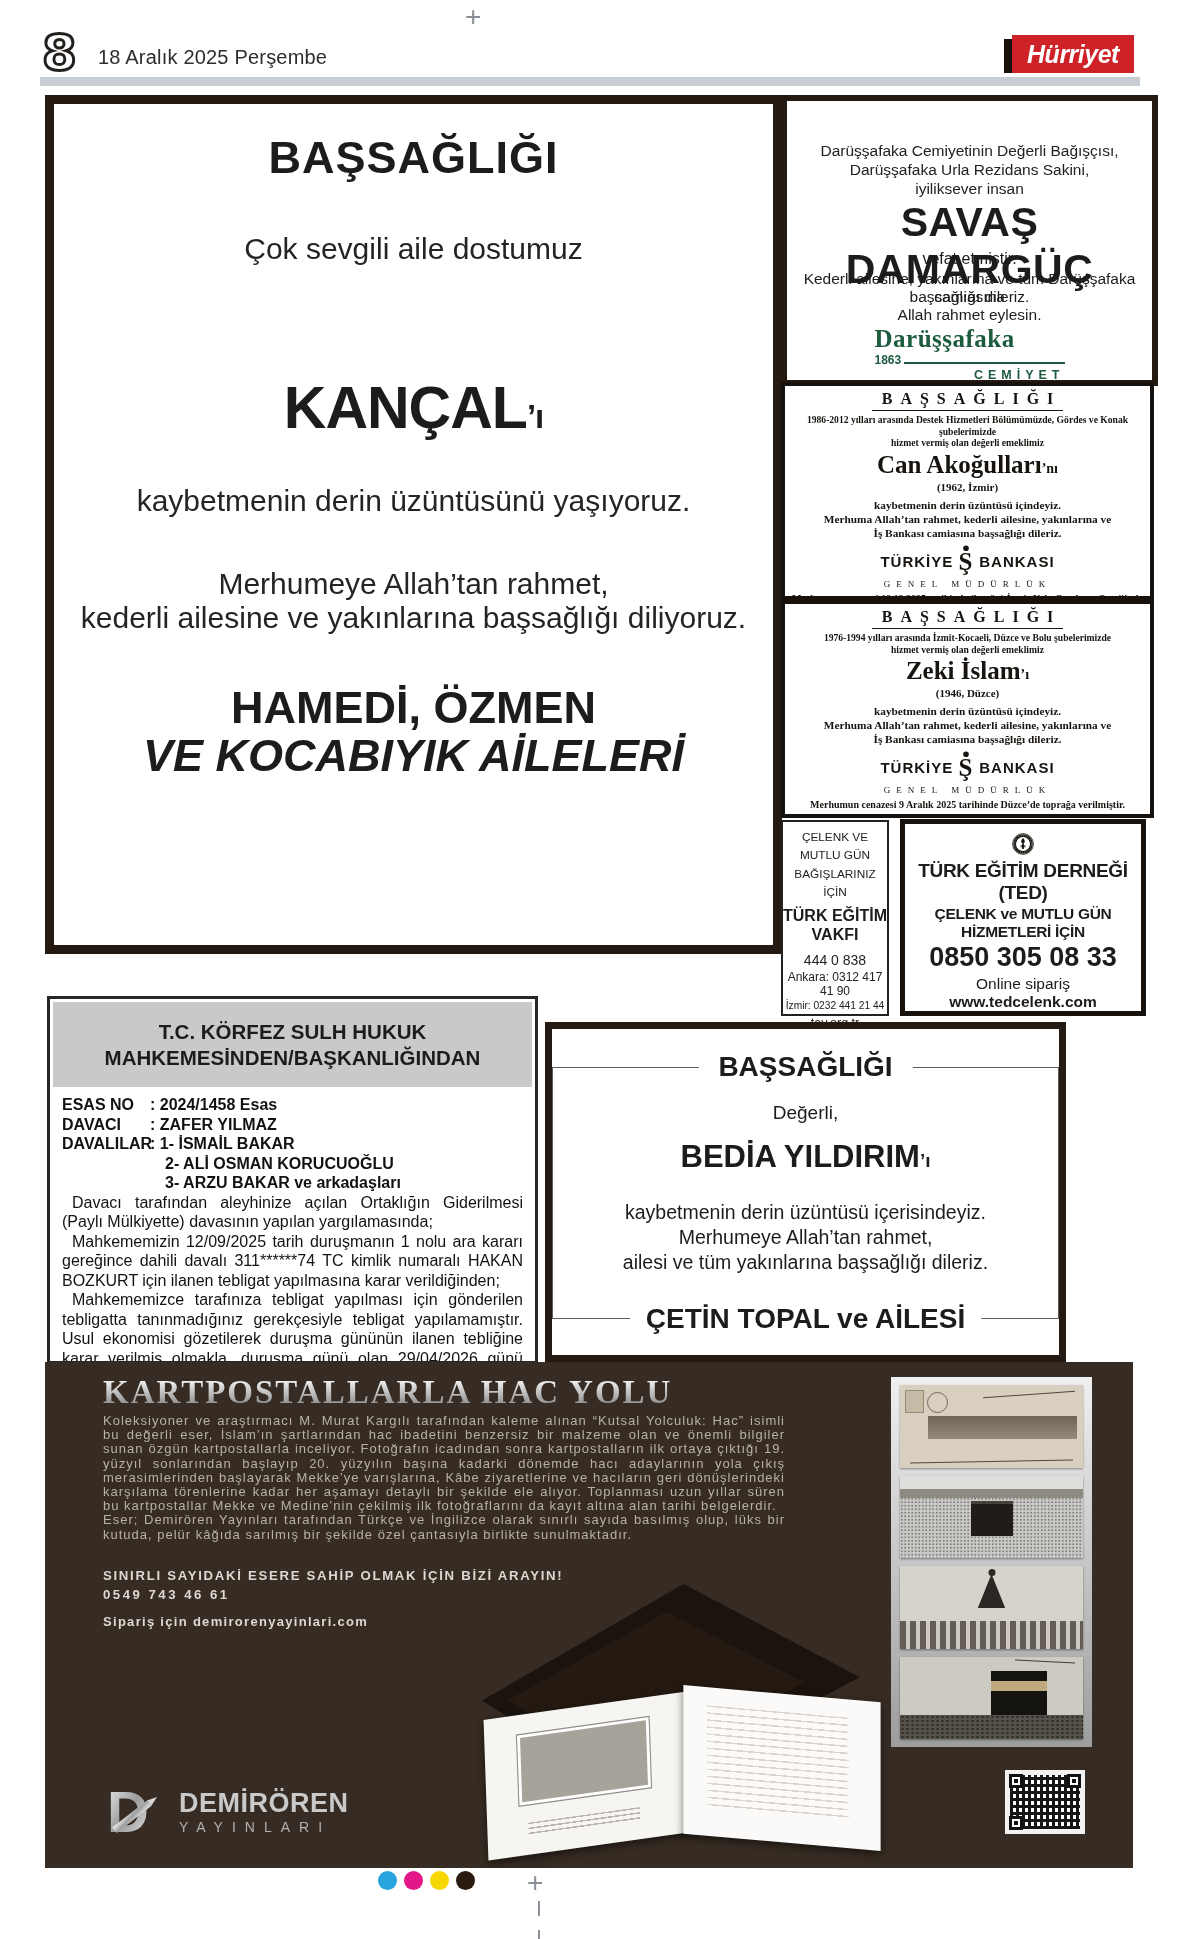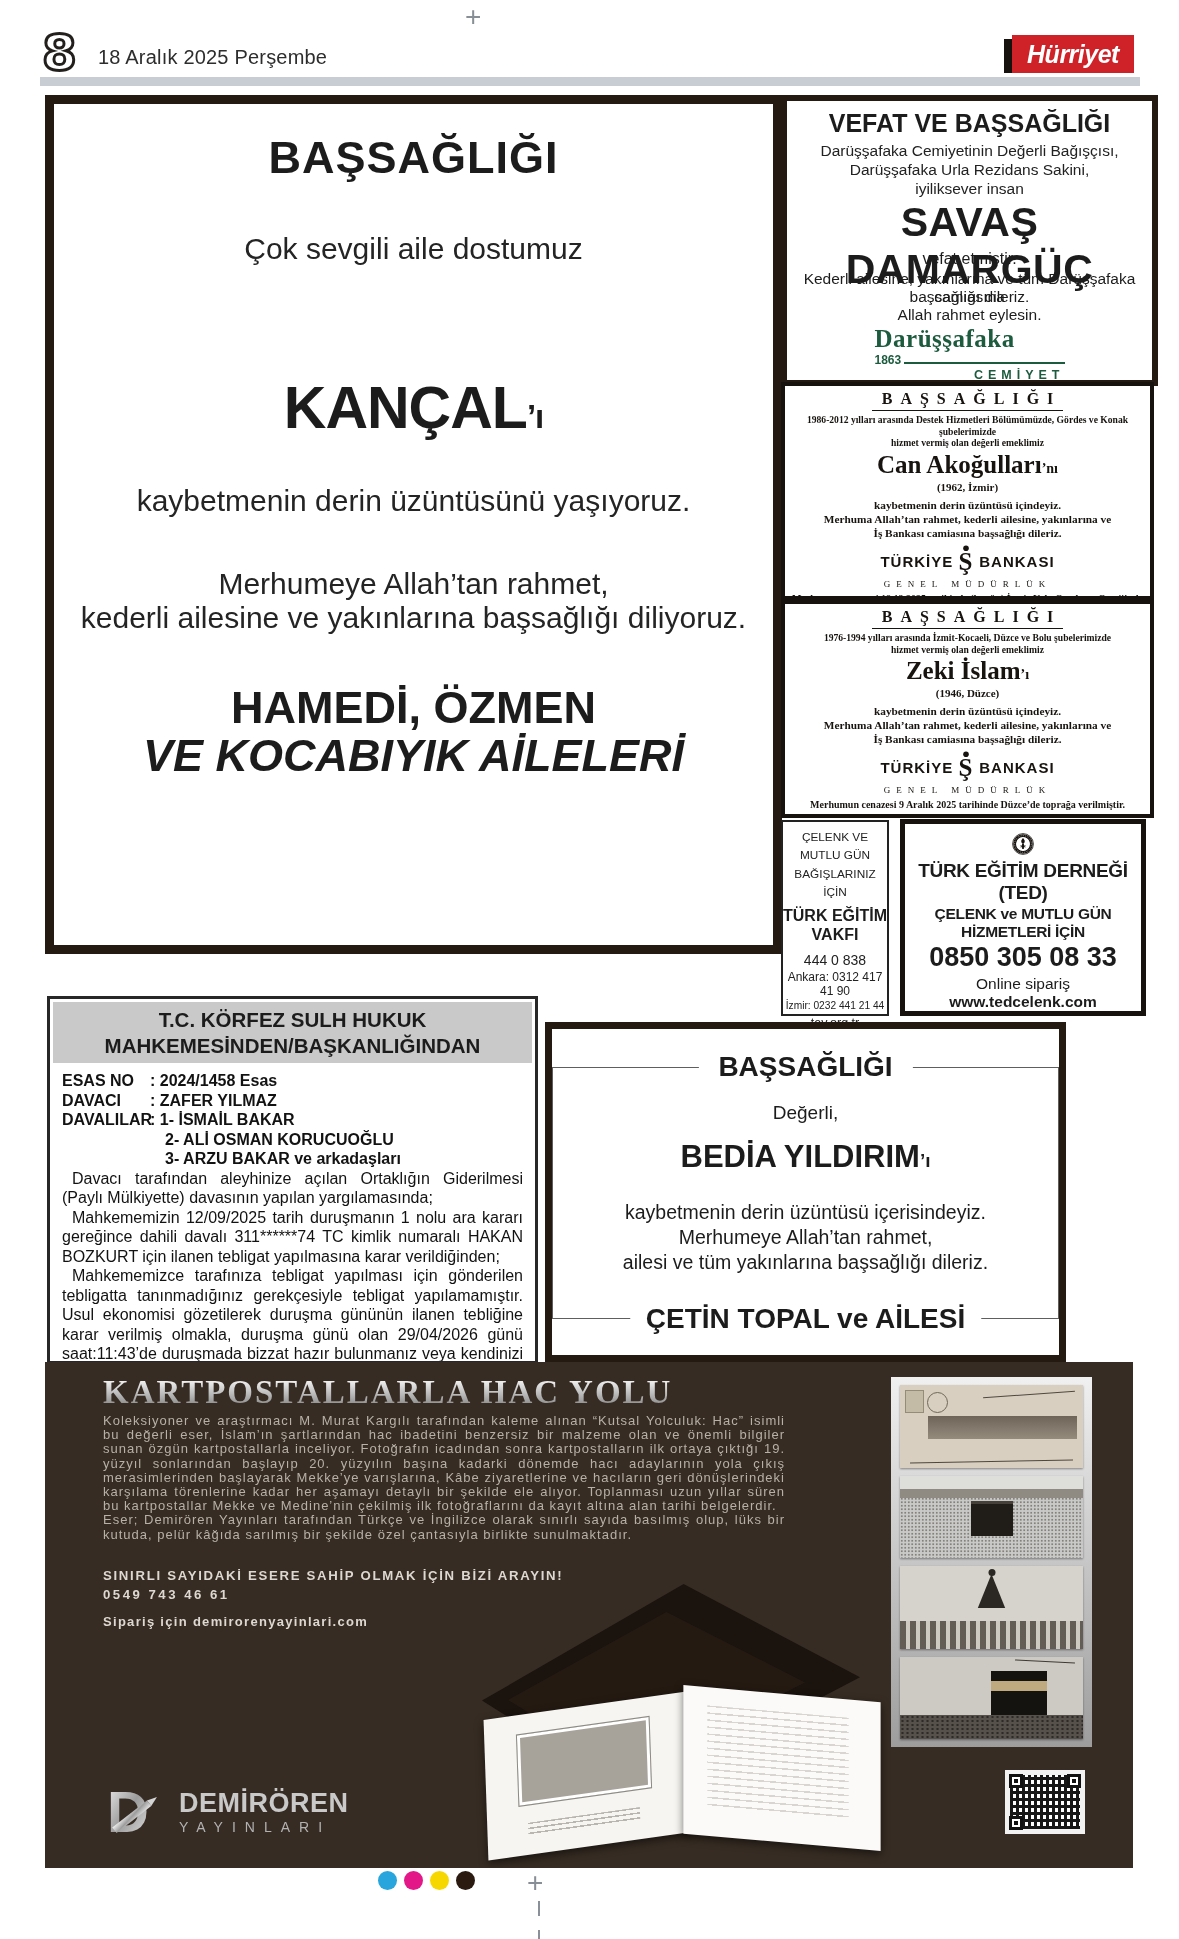--- a/index.html
+++ b/index.html
@@ -91,21 +91,21 @@
   .t-web{margin-top:5px;font-size:12.5px;color:#222;}
   .ted{left:900px;top:819px;width:236px;height:178px;border:5px solid #17120e;display:flex;flex-direction:column;align-items:center;padding-top:9px;}
   .ted-name{margin-top:5px;font-size:19px;font-weight:bold;letter-spacing:-.3px;}
   .ted-sub{margin-top:1px;font-size:15.5px;font-weight:600;letter-spacing:-.3px;}
   .ted-phone{margin-top:1px;font-size:27px;font-weight:bold;}
   .ted-online{margin-top:2px;font-size:15.5px;}
   .ted-online b{font-weight:bold;}
 
   
   .court{left:47px;top:996px;width:485px;height:362px;border:3px solid #272727;text-align:left;overflow:hidden;}
-  .c-head{background:#c9c9c9;margin:3px;padding:5px 4px;text-align:center;font-weight:bold;font-size:20.5px;line-height:1.25;}
+  .c-head{background:#c9c9c9;margin:3px;padding:17px 4px;text-align:center;font-weight:bold;font-size:20.5px;line-height:1.25;}
   .c-body{padding:5px 12px 0;font-size:16px;line-height:1.22;color:#121212;}
   .c-row{font-weight:bold;}
   .c-lab{display:inline-block;width:88px;}
   .c-ind{font-weight:bold;padding-left:103px;}
   .c-p{text-indent:10px;text-align:justify;margin:0;}
   .c-foot{background:#c9c9c9;margin:7px 10px 0;height:24px;display:flex;align-items:center;justify-content:center;
           font-size:12.3px;font-weight:bold;color:#1a1a1a;}
 
   
   .bedia{left:545px;top:1022px;width:507px;height:326px;border:7px solid #241a12;}
@@ -214,21 +214,20 @@
     <div class="k-line1">Çok sevgili aile dostumuz</div>
     <div class="k-name2"><span>KANÇAL</span><span class="k-suffix">’ı</span></div>
     <div class="k-line2">kaybetmenin derin üzüntüsünü yaşıyoruz.</div>
     <div class="k-line3">Merhumeye Allah’tan rahmet,</div>
     <div class="k-line4">kederli ailesine ve yakınlarına başsağlığı diliyoruz.</div>
     <div class="k-sign1">HAMEDİ, ÖZMEN</div>
     <div class="k-sign2">VE KOCABIYIK AİLELERİ</div>
   </section>
 
   <section class="box vefat">
-    <div class="v-title">VEFAT VE BAŞSAĞLIĞI</div>
     <div class="v-sub1">Darüşşafaka Cemiyetinin Değerli Bağışçısı,</div>
     <div class="v-sub2">Darüşşafaka Urla Rezidans Sakini,</div>
     <div class="v-sub3">iyiliksever insan</div>
     <div class="v-name">SAVAŞ DAMARGÜÇ</div>
     <div class="v-l1">vefat etmiştir.</div>
     <div class="v-l2">Kederli ailesine, yakınlarına ve tüm Darüşşafaka camiasına</div>
     <div class="v-l3">başsağlığı dileriz.</div>
     <div class="v-l4">Allah rahmet eylesin.</div>
     <div class="v-logo">
       <div class="dars-name">Darüşşafaka</div>

